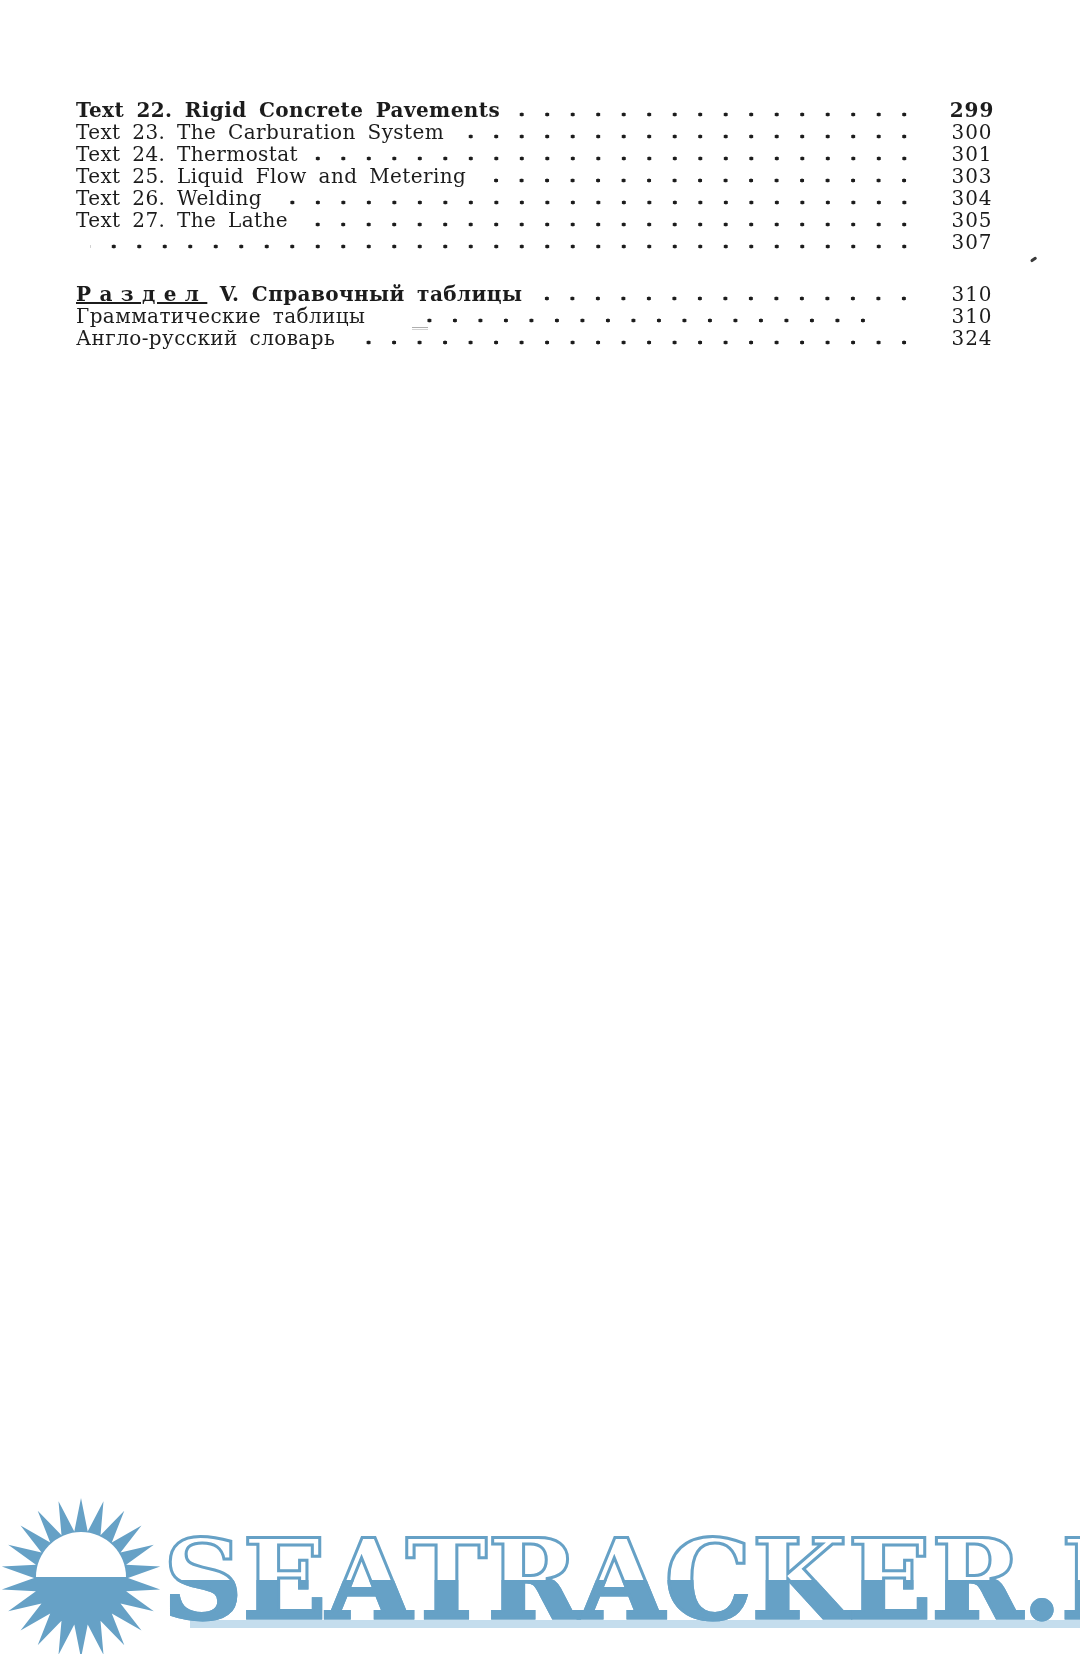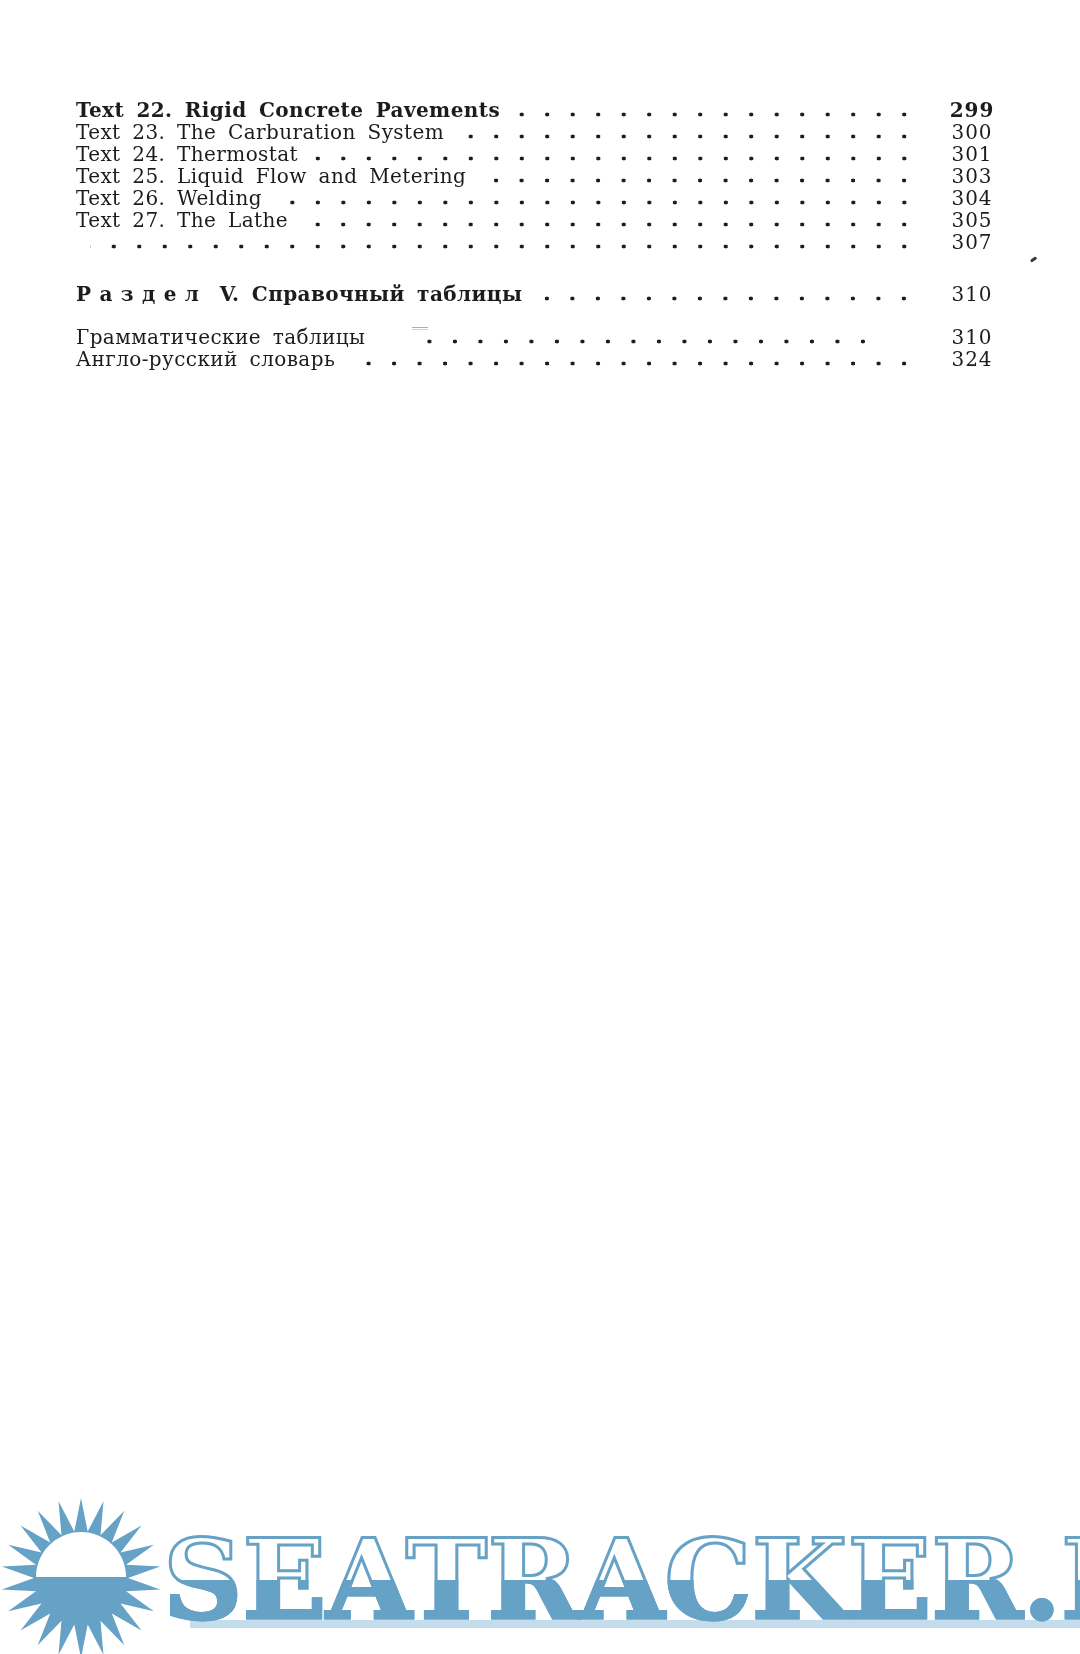--- a/index.html
+++ b/index.html
@@ -25,39 +25,39 @@
     display: flex;
     align-items: baseline;
     height: 22px;
     font-size: 20px;
     line-height: 22px;
     letter-spacing: 0.4px;
     word-spacing: 5px;
   }
   .toc-row.bold { font-weight: 700; }
   .toc-title { flex: 0 0 auto; white-space: nowrap; }
-  .toc-title .spaced { letter-spacing: 0.42em; }
+  .toc-title .spaced { letter-spacing: 0.42em; text-decoration: underline; }
   .toc-leader {
     flex: 1 1 auto;
     align-self: flex-end;
     height: 7px;
     margin: 0 30px 3px 14px;
     background-image: radial-gradient(circle at 50% 50%, #1b1b1b 1.75px, rgba(0,0,0,0) 2.2px);
     background-size: 25.5px 7px;
     background-repeat: repeat-x;
     background-position: right bottom;
   }
   .toc-page {
     flex: 0 0 auto;
     width: 50px;
     text-align: center;
     letter-spacing: 1px;
   }
   .toc-row.gap-large { margin-top: 30px; }
-  .toc-row.gap-small { margin-top: 21px; gap: 41px; }
+  .toc-row.gap-small { margin-top: 0; gap: 41px; }
 
   
   .artifact-tick {
     position: absolute;
     left: 1030px;
     top: 258px;
     width: 7px;
     height: 2.5px;
     background: #3a3a3a;
     transform: rotate(-35deg);

